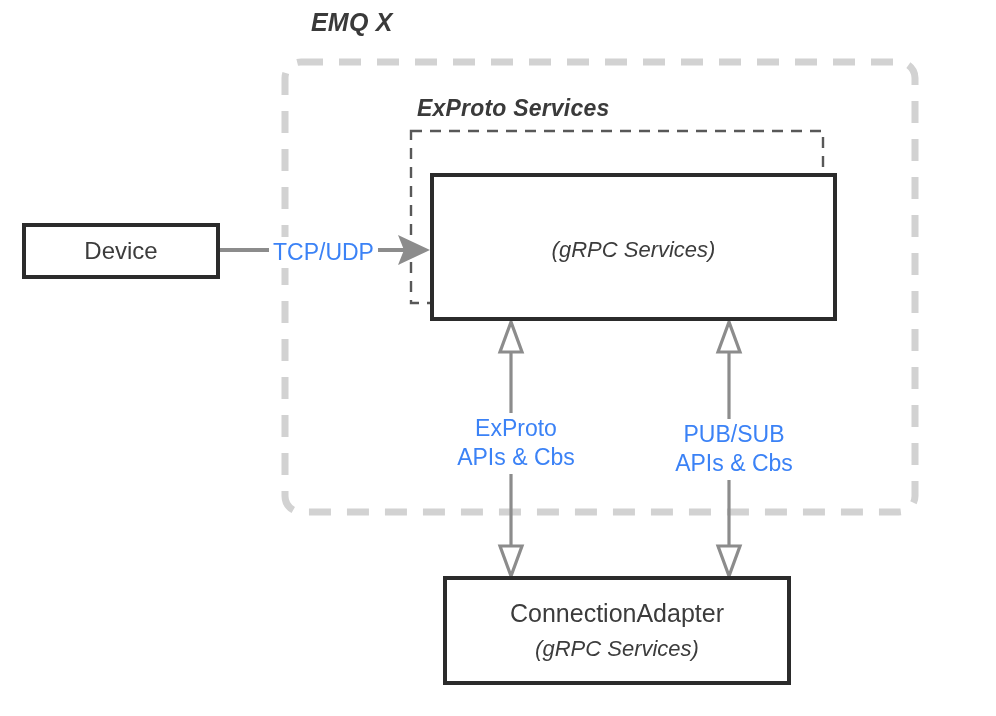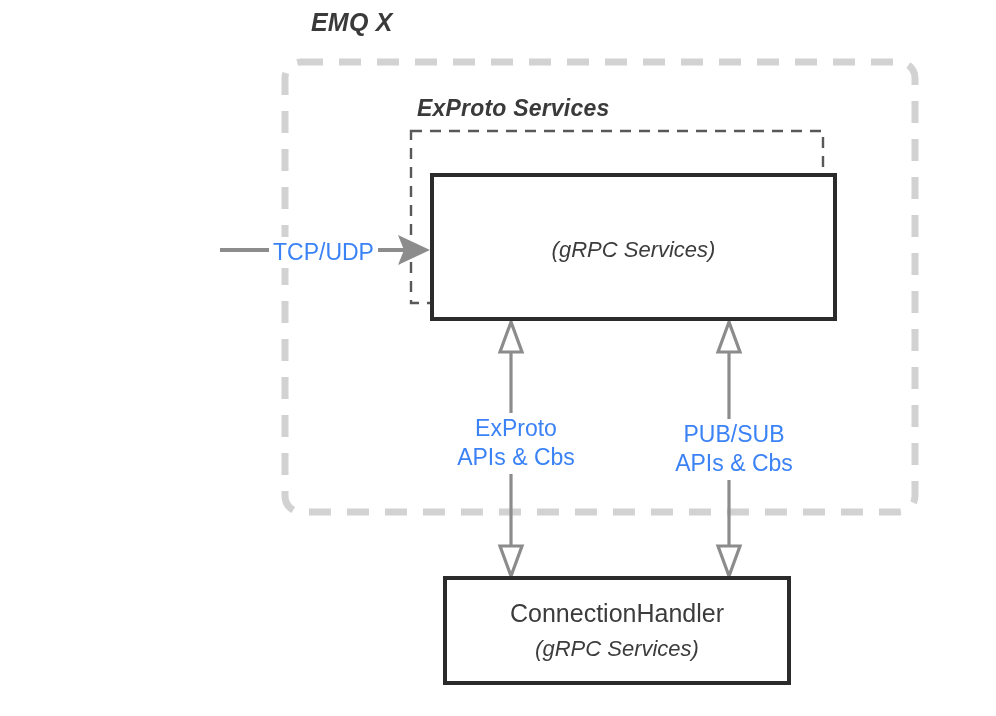--- a/index.html
+++ b/index.html
@@ -148,27 +148,30 @@
       <line x1="729" y1="330" x2="729" y2="568" stroke="#8c8c8c" stroke-width="3.2"></line>
       <polygon points="729,322 718,352 740,352" fill="#ffffff" stroke="#8c8c8c" stroke-width="3.2" stroke-linejoin="miter"></polygon>
       <polygon points="729,576 718,546 740,546" fill="#ffffff" stroke="#8c8c8c" stroke-width="3.2" stroke-linejoin="miter"></polygon>
     </g>
   </svg>
 
   <div class="group-label" id="emqx-label">EMQ X</div>
 
   <div class="group-label" id="exproto-label">ExProto Services</div>
 
+  <div class="node-box" id="device-box">
+    <div class="node-title">Device</div>
+  </div>
 
   <div class="node-box" id="connection-adapter-box">
     <div class="node-sub">(gRPC Services)</div>
   </div>
 
   <div class="node-box" id="connection-handler-box">
-    <div class="node-title">ConnectionHandler</div>
+    <div class="node-title">ConnectionAdapter</div>
     <div class="node-sub">(gRPC Services)</div>
   </div>
 
   <div class="edge-label" id="tcpudp-label">TCP/UDP</div>
 
   <div class="edge-label" id="socket-label">
     <div>ExProto</div>
     <div>APIs &amp; Cbs</div>
   </div>
 

